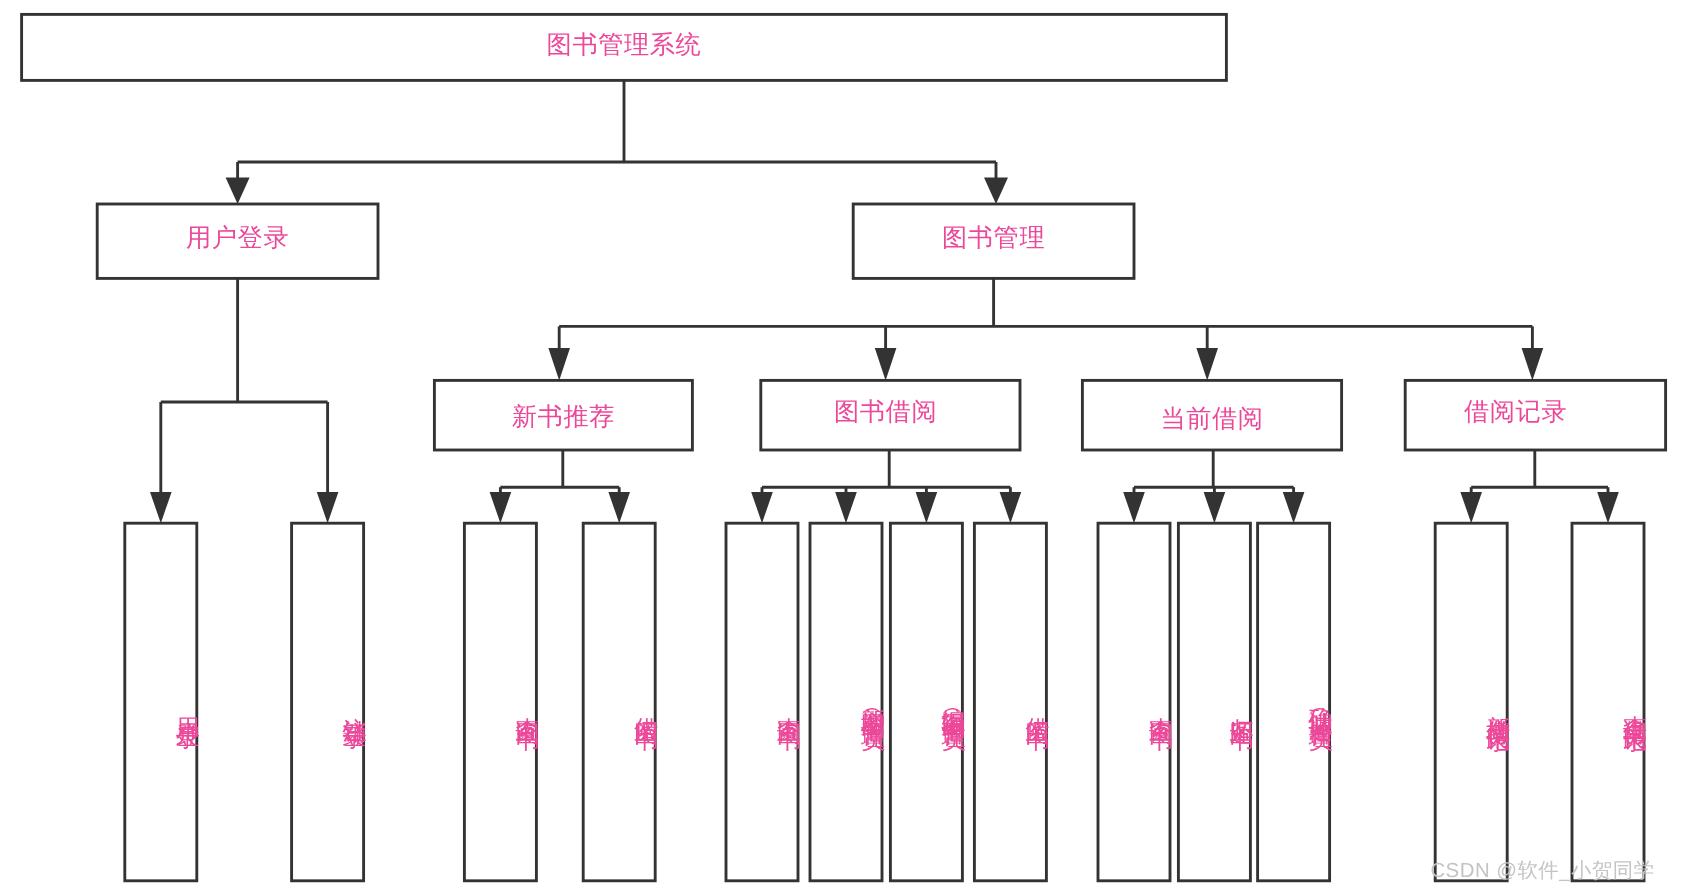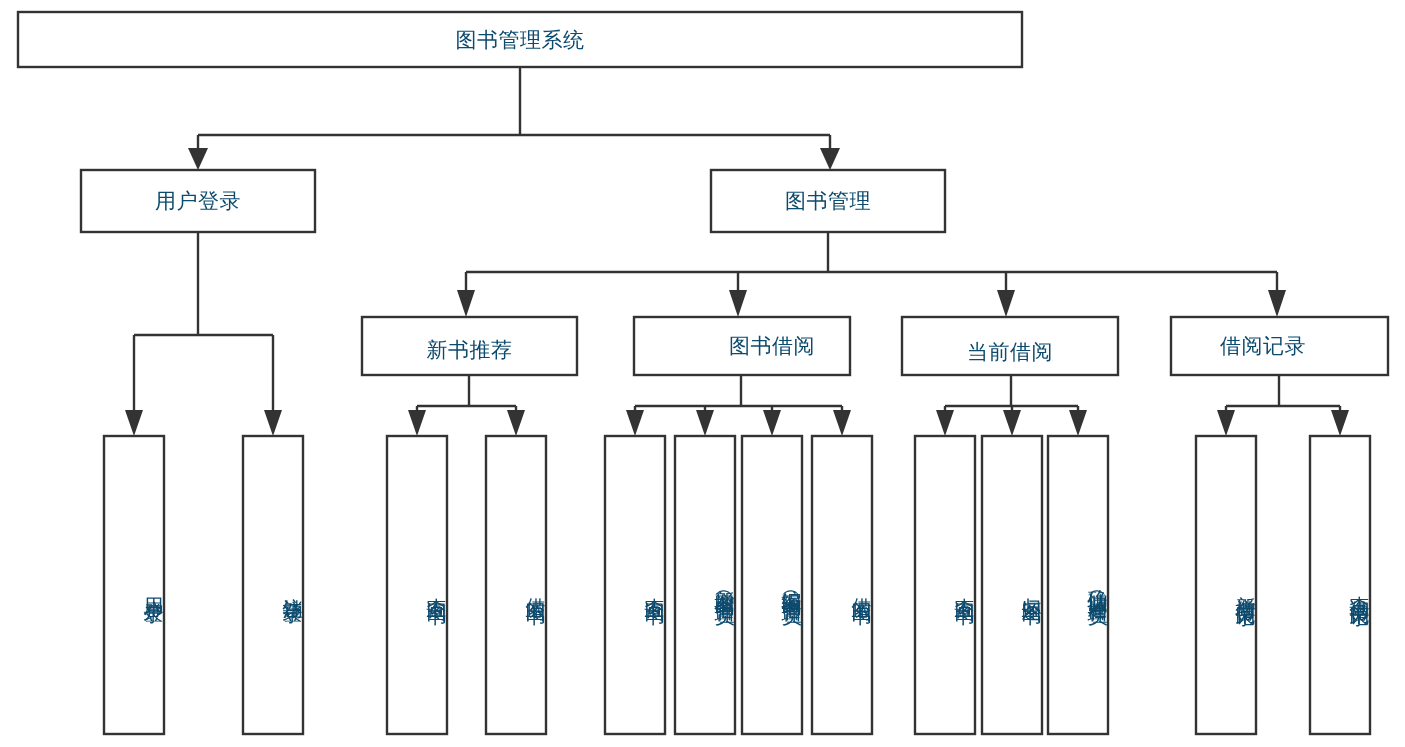--- a/index.html
+++ b/index.html
@@ -39,24 +39,25 @@
   }
   .arrow-head {
     fill: #333333;
     stroke: none;
   }
   .node-label {
     position: absolute;
     display: flex;
     align-items: center;
     justify-content: center;
-    color: #0c4a6e;
+    color: #ec4899;
     pointer-events: none;
     text-align: left;
     letter-spacing: 0.5px;
+    font-family: Liberation Mono, monospace;
   }
   .node-label.horizontal {
     font-size: 21px;
     line-height: 1.2;
   }
   .node-label.vertical {
     writing-mode: vertical-rl;
     text-orientation: upright;
     font-size: 20px;
     line-height: 1.02;
@@ -178,32 +179,33 @@
     <rect class="node-box" x="1196" y="436" width="60" height="298"></rect>
     <rect class="node-box" x="1310" y="436" width="60" height="298"></rect>
   </svg>
 
   <div class="node-label horizontal" style="left:18px; top:12px; width:1004px; height:55px;">图书管理系统</div>
 
   <div class="node-label horizontal" style="left:81px; top:170px; width:234px; height:62px;">用户登录</div>
   <div class="node-label horizontal" style="left:711px; top:170px; width:234px; height:62px;border-radius:10px;">图书管理</div>
 
   <div class="node-label horizontal" style="left:362px; top:317px; width:215px; height:66px;">新书推荐</div>
-  <div class="node-label horizontal" style="left:664px; top:317px; width:216px; height:58px;">图书借阅</div>
+  <div class="node-label horizontal" style="left:630px; top:317px; width:216px; height:58px;">图书借阅</div>
   <div class="node-label horizontal" style="left:902px; top:317px; width:216px; height:70px;">当前借阅</div>
   <div class="node-label horizontal" style="left:1171px; top:317px; width:184px; height:58px;">借阅记录</div>
 
   <div class="node-label vertical" style="left:104px; top:436px; width:60px; height:298px;">用户登录</div>
   <div class="node-label vertical" style="left:243px; top:436px; width:60px; height:298px;">注销登录</div>
   <div class="node-label vertical" style="left:387px; top:436px; width:60px; height:298px;">查询图书</div>
   <div class="node-label vertical" style="left:486px; top:436px; width:60px; height:298px;">借阅图书</div>
   <div class="node-label vertical" style="left:605px; top:436px; width:60px; height:298px;">查询图书</div>
   <div class="node-label vertical" style="left:675px; top:436px; width:60px; height:298px; padding-top:0px; align-items:flex-start;">新增图书（管理员）</div>
   <div class="node-label vertical" style="left:742px; top:436px; width:60px; height:298px; padding-top:0px; align-items:flex-start;">编辑图书（管理员）</div>
   <div class="node-label vertical" style="left:812px; top:436px; width:60px; height:298px;">借阅图书</div>
   <div class="node-label vertical" style="left:915px; top:436px; width:60px; height:298px;">查询图书</div>
   <div class="node-label vertical" style="left:982px; top:436px; width:60px; height:298px;">归还图书</div>
   <div class="node-label vertical" style="left:1048px; top:436px; width:60px; height:298px; padding-top:0px; align-items:flex-start;">确认归还（管理员）</div>
   <div class="node-label vertical" style="left:1196px; top:436px; width:60px; height:298px;">新增借阅记录</div>
   <div class="node-label vertical" style="left:1310px; top:436px; width:60px; height:298px;">查询借阅记录</div>
 
+  <div class="watermark" style="left:1192px; top:714px;">CSDN @软件_小贺同学</div>
 
 </div>
 
 </body></html>

